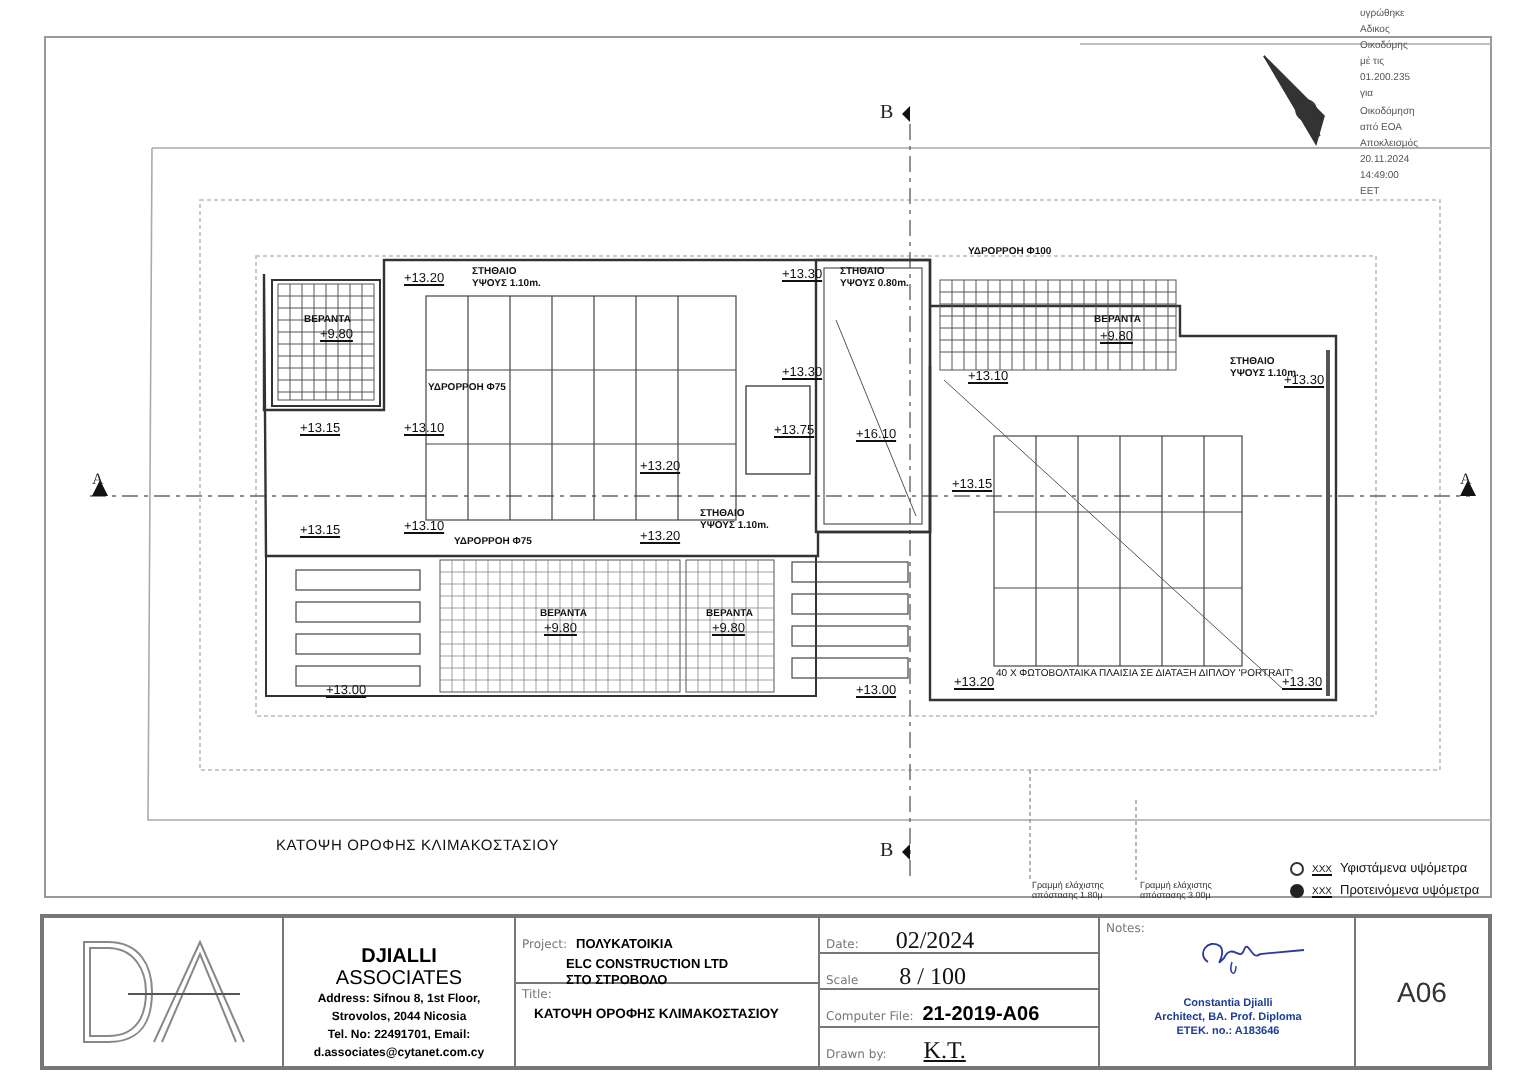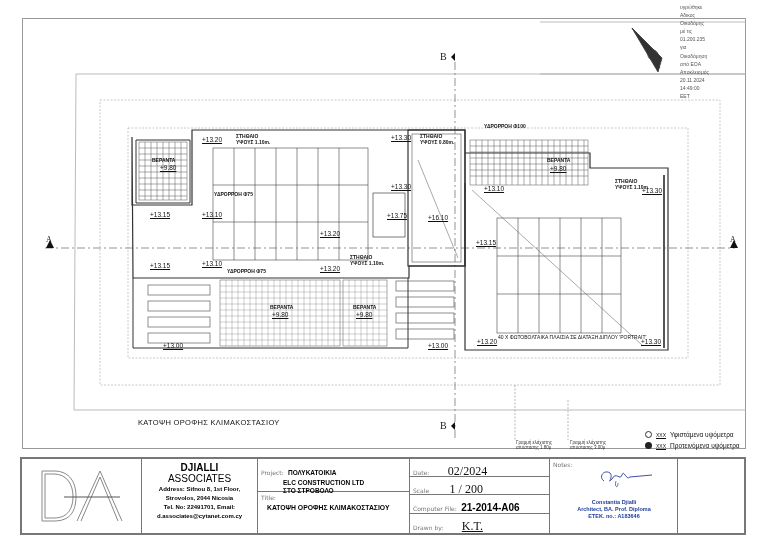--- a/index.html
+++ b/index.html
@@ -268,21 +268,21 @@
       <g fill="none" stroke="#888" stroke-width="1">
         <path d="M20,12 L20,62 L32,62 C50,62 54,50 54,37 C54,24 48,12 32,12 Z"></path>
         <path d="M23,15 L23,59 L32,59 C47,59 51,48 51,37 C51,26 45,15 32,15 Z"></path>
         <path d="M55,62 L78,12 L100,62"></path>
         <path d="M59,62 L78,18 L96,62"></path>
         <line x1="42" y1="38" x2="98" y2="38" stroke="#555"></line>
       </g>
     </svg>
   </div>
 
-  <div class="cell" style="left:120px;top:0;width:116px;height:74px;border-right:1.5px solid #777;text-align:center;padding-top:3px;">
+  <div class="cell" style="left:120px;top:0;width:116px;height:74px;border-right:1.5px solid #777;text-align:center;padding-top:14px;">
     <div style="font-size:10px;font-weight:bold;line-height:11px;">DJIALLI</div>
     <div style="font-size:10px;font-weight:normal;line-height:11px;">ASSOCIATES</div>
     <div style="font-size:6px;font-weight:bold;line-height:9px;margin-top:1px;">Address: Sifnou 8, 1st Floor,</div>
     <div style="font-size:6px;font-weight:bold;line-height:9px;">Strovolos, 2044 Nicosia</div>
     <div style="font-size:6px;font-weight:bold;line-height:9px;">Tel. No: 22491701, Email:</div>
     <div style="font-size:6px;font-weight:bold;line-height:9px;">d.associates@cytanet.com.cy</div>
   </div>
 
   <div class="cell" style="left:236px;top:0;width:152px;height:33px;border-right:1.5px solid #777;border-bottom:1px solid #777;padding:2px 3px;">
     <span class="small-lbl">Project:</span>
@@ -294,37 +294,40 @@
     <div class="small-lbl">Title:</div>
     <div style="font-size:6.8px;font-weight:bold;padding-left:6px;margin-top:3px;">ΚΑΤΟΨΗ ΟΡΟΦΗΣ ΚΛΙΜΑΚΟΣΤΑΣΙΟΥ</div>
   </div>
 
   <div class="cell" style="left:388px;top:0;width:140px;height:18px;border-bottom:1px solid #777;padding:2px 3px;border-right:1.5px solid #777;">
     <span class="small-lbl">Date:</span>
     <span class="serif-val" style="margin-left:14px;">02/2024</span>
   </div>
   <div class="cell" style="left:388px;top:18px;width:140px;height:18px;border-bottom:1px solid #777;padding:2px 3px;border-right:1.5px solid #777;">
     <span class="small-lbl">Scale</span>
-    <span class="serif-val" style="margin-left:16px;">1 / 200</span>
+    <span class="serif-val" style="margin-left:16px;">8 / 100</span>
   </div>
   <div class="cell" style="left:388px;top:36px;width:140px;height:19px;border-bottom:1px solid #777;padding:2px 3px;border-right:1.5px solid #777;">
     <span class="small-lbl">Computer File:</span>
-    <span style="font-size:10px;font-weight:bold;">21-2014-A06</span>
+    <span style="font-size:10px;font-weight:bold;">21-2019-A06</span>
   </div>
   <div class="cell" style="left:388px;top:55px;width:140px;height:19px;padding:2px 3px;border-right:1.5px solid #777;">
     <span class="small-lbl">Drawn by:</span>
     <span class="serif-val" style="margin-left:14px;text-decoration:underline;">K.T.</span>
   </div>
 
   <div class="cell" style="left:528px;top:0;width:128px;height:74px;border-right:1.5px solid #777;padding:2px 3px;">
     <div class="small-lbl">Notes:</div>
     <svg width="60" height="22" style="position:absolute;left:46px;top:8px;" viewBox="0 0 60 22">
       <path d="M8,14 C2,10 8,2 14,6 C18,10 10,18 16,12 C20,4 24,14 26,8 C28,2 30,14 34,10 L56,8" fill="none" stroke="#2a3a9a" stroke-width="0.9"></path>
       <path d="M20,14 C18,20 22,22 22,16" fill="none" stroke="#2a3a9a" stroke-width="0.7"></path>
     </svg>
     <div style="position:absolute;left:0;top:40px;width:128px;text-align:center;color:#1e3c96;font-size:5.5px;font-weight:bold;line-height:7px;">
       <div>Constantia Djialli</div>
       <div>Architect, BA. Prof. Diploma</div>
       <div>ETEK. no.: A183646</div>
     </div>
   </div>
 
+  <div class="cell" style="left:656px;top:0;width:66px;height:74px;display:flex;align-items:center;justify-content:center;">
+    <span style="font-size:14px;color:#333;">A06</span>
+  </div>
 </div>
 
 </body></html>

